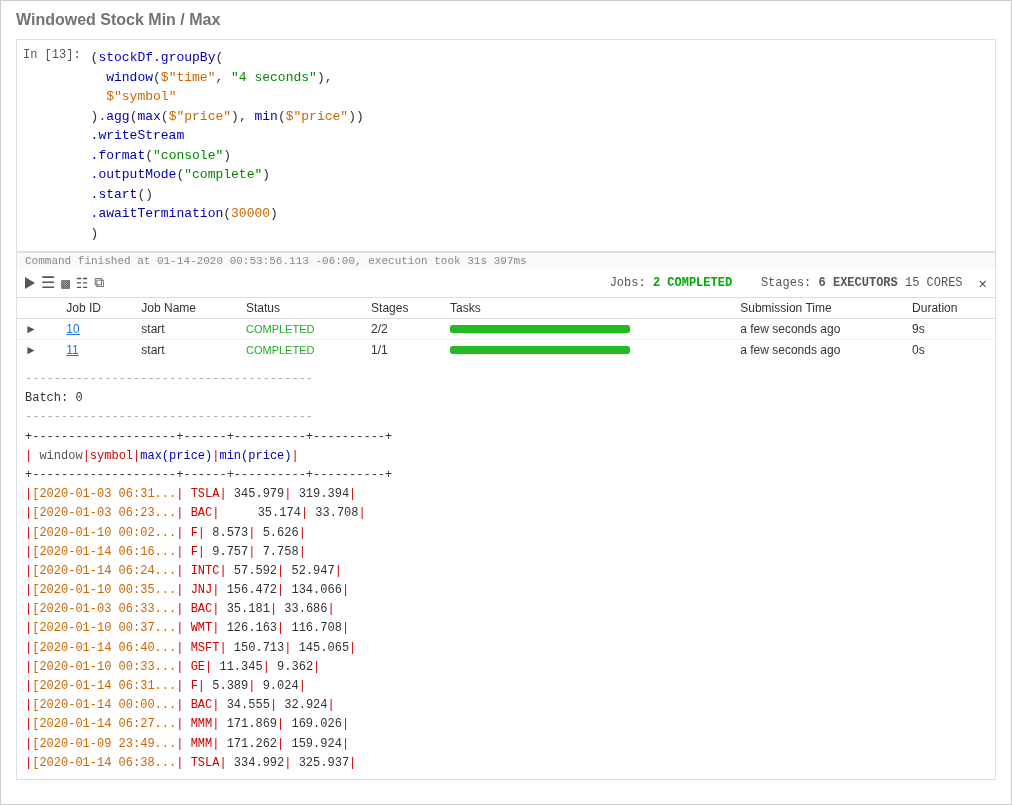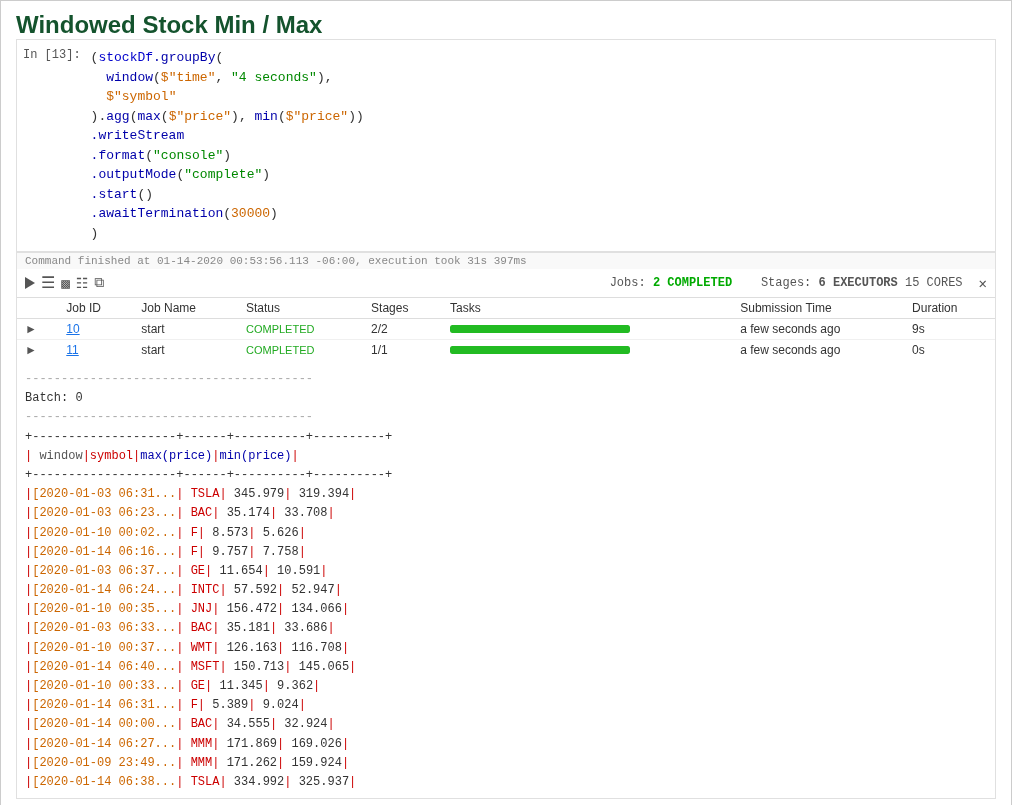--- a/index.html
+++ b/index.html
@@ -11,23 +11,24 @@
     }
     .page-wrapper {
       max-width: 1012px;
       margin: 0 auto;
       padding: 10px 15px;
       border: 1px solid #ccc;
       min-height: 805px;
     }
     .page-title {
       font-family: Arial, sans-serif;
-      font-size: 24px;
+      font-size: 16px;
       font-weight: bold;
-      color: #14532d;
+      color: #737373;
+      margin-bottom: 10px;
     }
     .notebook-cell {
       border: 1px solid #e0e0e0;
       margin-bottom: 8px;
     }
     .cell-input {
       display: flex;
       align-items: flex-start;
       border-bottom: 1px solid #e0e0e0;
     }
@@ -245,24 +246,23 @@
     <div class="output-section">
       <div class="data-table-pre">
         <div style="color:#aaa;">----------------------------------------</div>
         <div>Batch: 0</div>
         <div style="color:#aaa;">----------------------------------------</div>
         <div style="color:#333;">+--------------------+------+----------+----------+</div>
         <div><span style="color:#cc0000;">|</span><span style="color:#555;">              window</span><span style="color:#cc0000;">|</span><span style="color:#cc0000;">symbol</span><span style="color:#cc0000;">|</span><span style="color:#0000aa;">max(price)</span><span style="color:#cc0000;">|</span><span style="color:#0000aa;">min(price)</span><span style="color:#cc0000;">|</span></div>
         <div style="color:#333;">+--------------------+------+----------+----------+</div>
 
         <div><span style="color:#cc0000;">|</span><span style="color:#cc6600;">[2020-01-03 06:31...</span><span style="color:#cc0000;">|</span><span style="color:#cc0000;">  TSLA</span><span style="color:#cc0000;">|</span><span style="color:#333;">   345.979</span><span style="color:#cc0000;">|</span><span style="color:#333;">   319.394</span><span style="color:#cc0000;">|</span></div>
-        <div><span style="color:#cc0000;">|</span><span style="color:#cc6600;">[2020-01-03 06:23...</span><span style="color:#cc0000;">|</span><span style="color:#cc0000;">   BAC</span><span style="color:#cc0000;">|</span><span style="color:#333;">    35.174</span><span style="color:#cc0000;">|</span><span style="color:#333;">    33.708</span><span style="color:#cc0000;">|</span></div>
+        <div><span style="color:#cc0000;">|</span><span style="color:#cc6600;">[2020-01-03 06:23...</span><span style="color:#cc0000;">|</span><span style="color:#cc0000;">   BAC</span><span style="color:#cc0000;">|</span><span style="color:#333;margin-left:31px;">    35.174</span><span style="color:#cc0000;">|</span><span style="color:#333;">    33.708</span><span style="color:#cc0000;">|</span></div>
         <div><span style="color:#cc0000;">|</span><span style="color:#cc6600;">[2020-01-10 00:02...</span><span style="color:#cc0000;">|</span><span style="color:#cc0000;">     F</span><span style="color:#cc0000;">|</span><span style="color:#333;">     8.573</span><span style="color:#cc0000;">|</span><span style="color:#333;">     5.626</span><span style="color:#cc0000;">|</span></div>
         <div><span style="color:#cc0000;">|</span><span style="color:#cc6600;">[2020-01-14 06:16...</span><span style="color:#cc0000;">|</span><span style="color:#cc0000;">     F</span><span style="color:#cc0000;">|</span><span style="color:#333;">     9.757</span><span style="color:#cc0000;">|</span><span style="color:#333;">     7.758</span><span style="color:#cc0000;">|</span></div>
-        <div><span style="color:#cc0000;">|</span><span style="color:#cc6600;">[2020-01-03 06:37...</span><span style="color:#cc0000;">|</span><span style="color:#cc0000;">    GE</span><span style="color:#cc0000;">|</span><span style="color:#333;">    11.654</span><span style="color:#cc0000;">|</span><span style="color:#333;">    10.591</span><span style="color:#cc0000;">|</span></div>
         <div><span style="color:#cc0000;">|</span><span style="color:#cc6600;">[2020-01-14 06:24...</span><span style="color:#cc0000;">|</span><span style="color:#cc0000;">  INTC</span><span style="color:#cc0000;">|</span><span style="color:#333;">    57.592</span><span style="color:#cc0000;">|</span><span style="color:#333;">    52.947</span><span style="color:#cc0000;">|</span></div>
         <div><span style="color:#cc0000;">|</span><span style="color:#cc6600;">[2020-01-10 00:35...</span><span style="color:#cc0000;">|</span><span style="color:#cc0000;">   JNJ</span><span style="color:#cc0000;">|</span><span style="color:#333;">   156.472</span><span style="color:#cc0000;">|</span><span style="color:#333;">   134.066</span><span style="color:#cc0000;">|</span></div>
         <div><span style="color:#cc0000;">|</span><span style="color:#cc6600;">[2020-01-03 06:33...</span><span style="color:#cc0000;">|</span><span style="color:#cc0000;">   BAC</span><span style="color:#cc0000;">|</span><span style="color:#333;">    35.181</span><span style="color:#cc0000;">|</span><span style="color:#333;">    33.686</span><span style="color:#cc0000;">|</span></div>
         <div><span style="color:#cc0000;">|</span><span style="color:#cc6600;">[2020-01-10 00:37...</span><span style="color:#cc0000;">|</span><span style="color:#cc0000;">   WMT</span><span style="color:#cc0000;">|</span><span style="color:#333;">   126.163</span><span style="color:#cc0000;">|</span><span style="color:#333;">   116.708</span><span style="color:#cc0000;">|</span></div>
         <div><span style="color:#cc0000;">|</span><span style="color:#cc6600;margin-top:22px;">[2020-01-14 06:40...</span><span style="color:#cc0000;">|</span><span style="color:#cc0000;">  MSFT</span><span style="color:#cc0000;">|</span><span style="color:#333;">   150.713</span><span style="color:#cc0000;">|</span><span style="color:#333;">   145.065</span><span style="color:#cc0000;">|</span></div>
         <div><span style="color:#cc0000;">|</span><span style="color:#cc6600;">[2020-01-10 00:33...</span><span style="color:#cc0000;">|</span><span style="color:#cc0000;">    GE</span><span style="color:#cc0000;">|</span><span style="color:#333;">    11.345</span><span style="color:#cc0000;">|</span><span style="color:#333;">     9.362</span><span style="color:#cc0000;">|</span></div>
         <div><span style="color:#cc0000;">|</span><span style="color:#cc6600;">[2020-01-14 06:31...</span><span style="color:#cc0000;">|</span><span style="color:#cc0000;">     F</span><span style="color:#cc0000;">|</span><span style="color:#333;">     5.389</span><span style="color:#cc0000;">|</span><span style="color:#333;">     9.024</span><span style="color:#cc0000;">|</span></div>
         <div><span style="color:#cc0000;">|</span><span style="color:#cc6600;">[2020-01-14 00:00...</span><span style="color:#cc0000;">|</span><span style="color:#cc0000;">   BAC</span><span style="color:#cc0000;">|</span><span style="color:#333;">    34.555</span><span style="color:#cc0000;">|</span><span style="color:#333;">    32.924</span><span style="color:#cc0000;">|</span></div>
         <div><span style="color:#cc0000;">|</span><span style="color:#cc6600;">[2020-01-14 06:27...</span><span style="color:#cc0000;">|</span><span style="color:#cc0000;">   MMM</span><span style="color:#cc0000;">|</span><span style="color:#333;">   171.869</span><span style="color:#cc0000;">|</span><span style="color:#333;">   169.026</span><span style="color:#cc0000;">|</span></div>
         <div><span style="color:#cc0000;">|</span><span style="color:#cc6600;">[2020-01-09 23:49...</span><span style="color:#cc0000;">|</span><span style="color:#cc0000;">   MMM</span><span style="color:#cc0000;">|</span><span style="color:#333;">   171.262</span><span style="color:#cc0000;">|</span><span style="color:#333;">   159.924</span><span style="color:#cc0000;">|</span></div>

